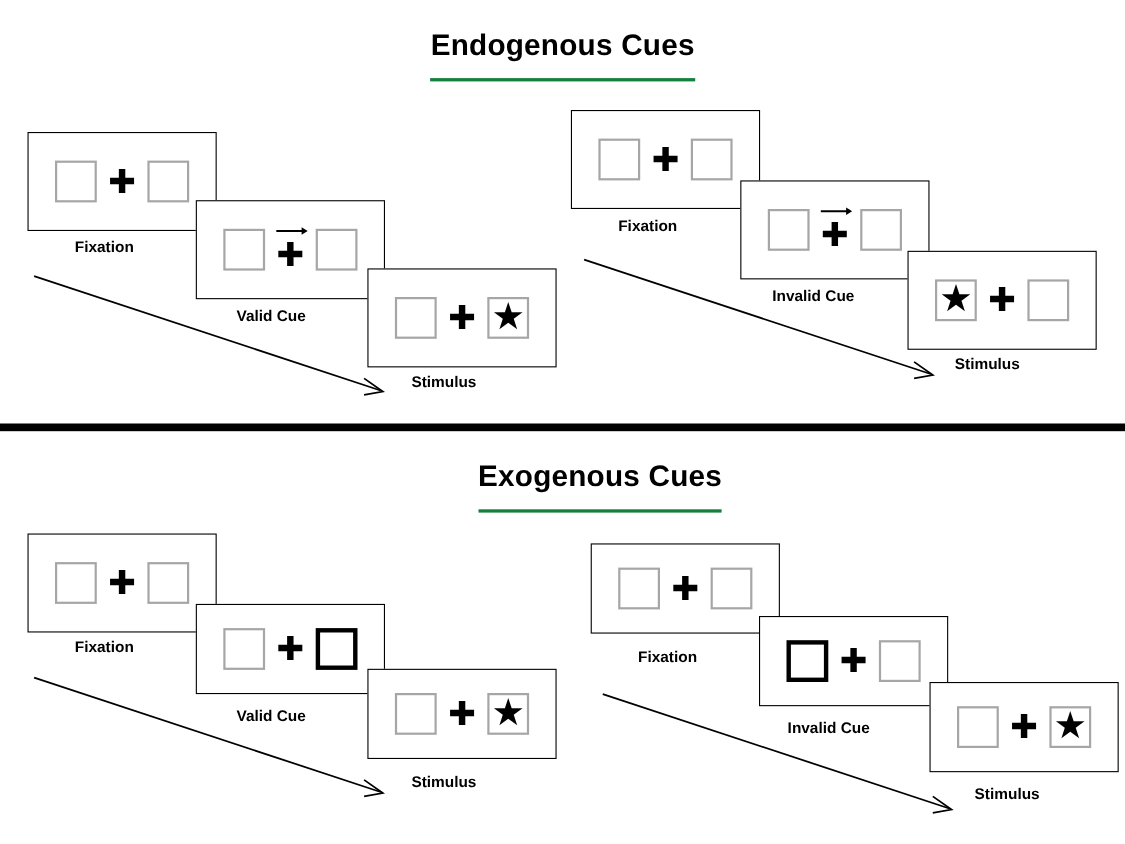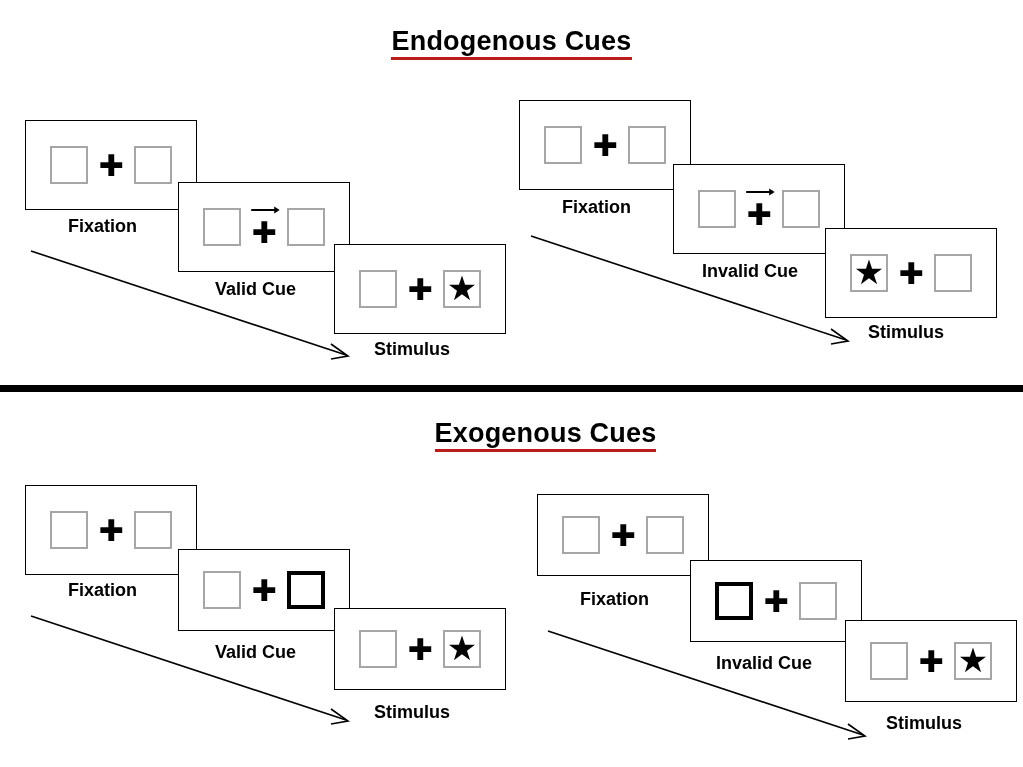--- a/index.html
+++ b/index.html
@@ -20,22 +20,22 @@
   .section-title {
     position: absolute;
     width: 100%;
     text-align: center;
     font-weight: bold;
     font-size: 27px;
     letter-spacing: 0.2px;
     color: #000;
   }
   .section-title span {
-    border-bottom: 3px solid #b91c1c;
-    padding-bottom: 1px;
+    border-bottom: 3px solid #15803d;
+    padding-bottom: 15px;
   }
   #title-endogenous { top: 26px; left: 0; }
   #title-exogenous  { top: 418px; left: 0; margin-left: 34px; }
 
   
   .divider {
     position: absolute;
     left: 0;
     width: 1023px;
     height: 7px;
@@ -108,21 +108,21 @@
     left: 50%;
     transform: translateX(-46%);
     width: 30px;
     height: 12px;
   }
 
   
   .caption {
     position: absolute;
     font-weight: bold;
-    font-size: 18px;
+    font-size: 14px;
     color: #000;
     white-space: nowrap;
   }
 
   
   .time-arrow {
     position: absolute;
     pointer-events: none;
   }
 </style>

